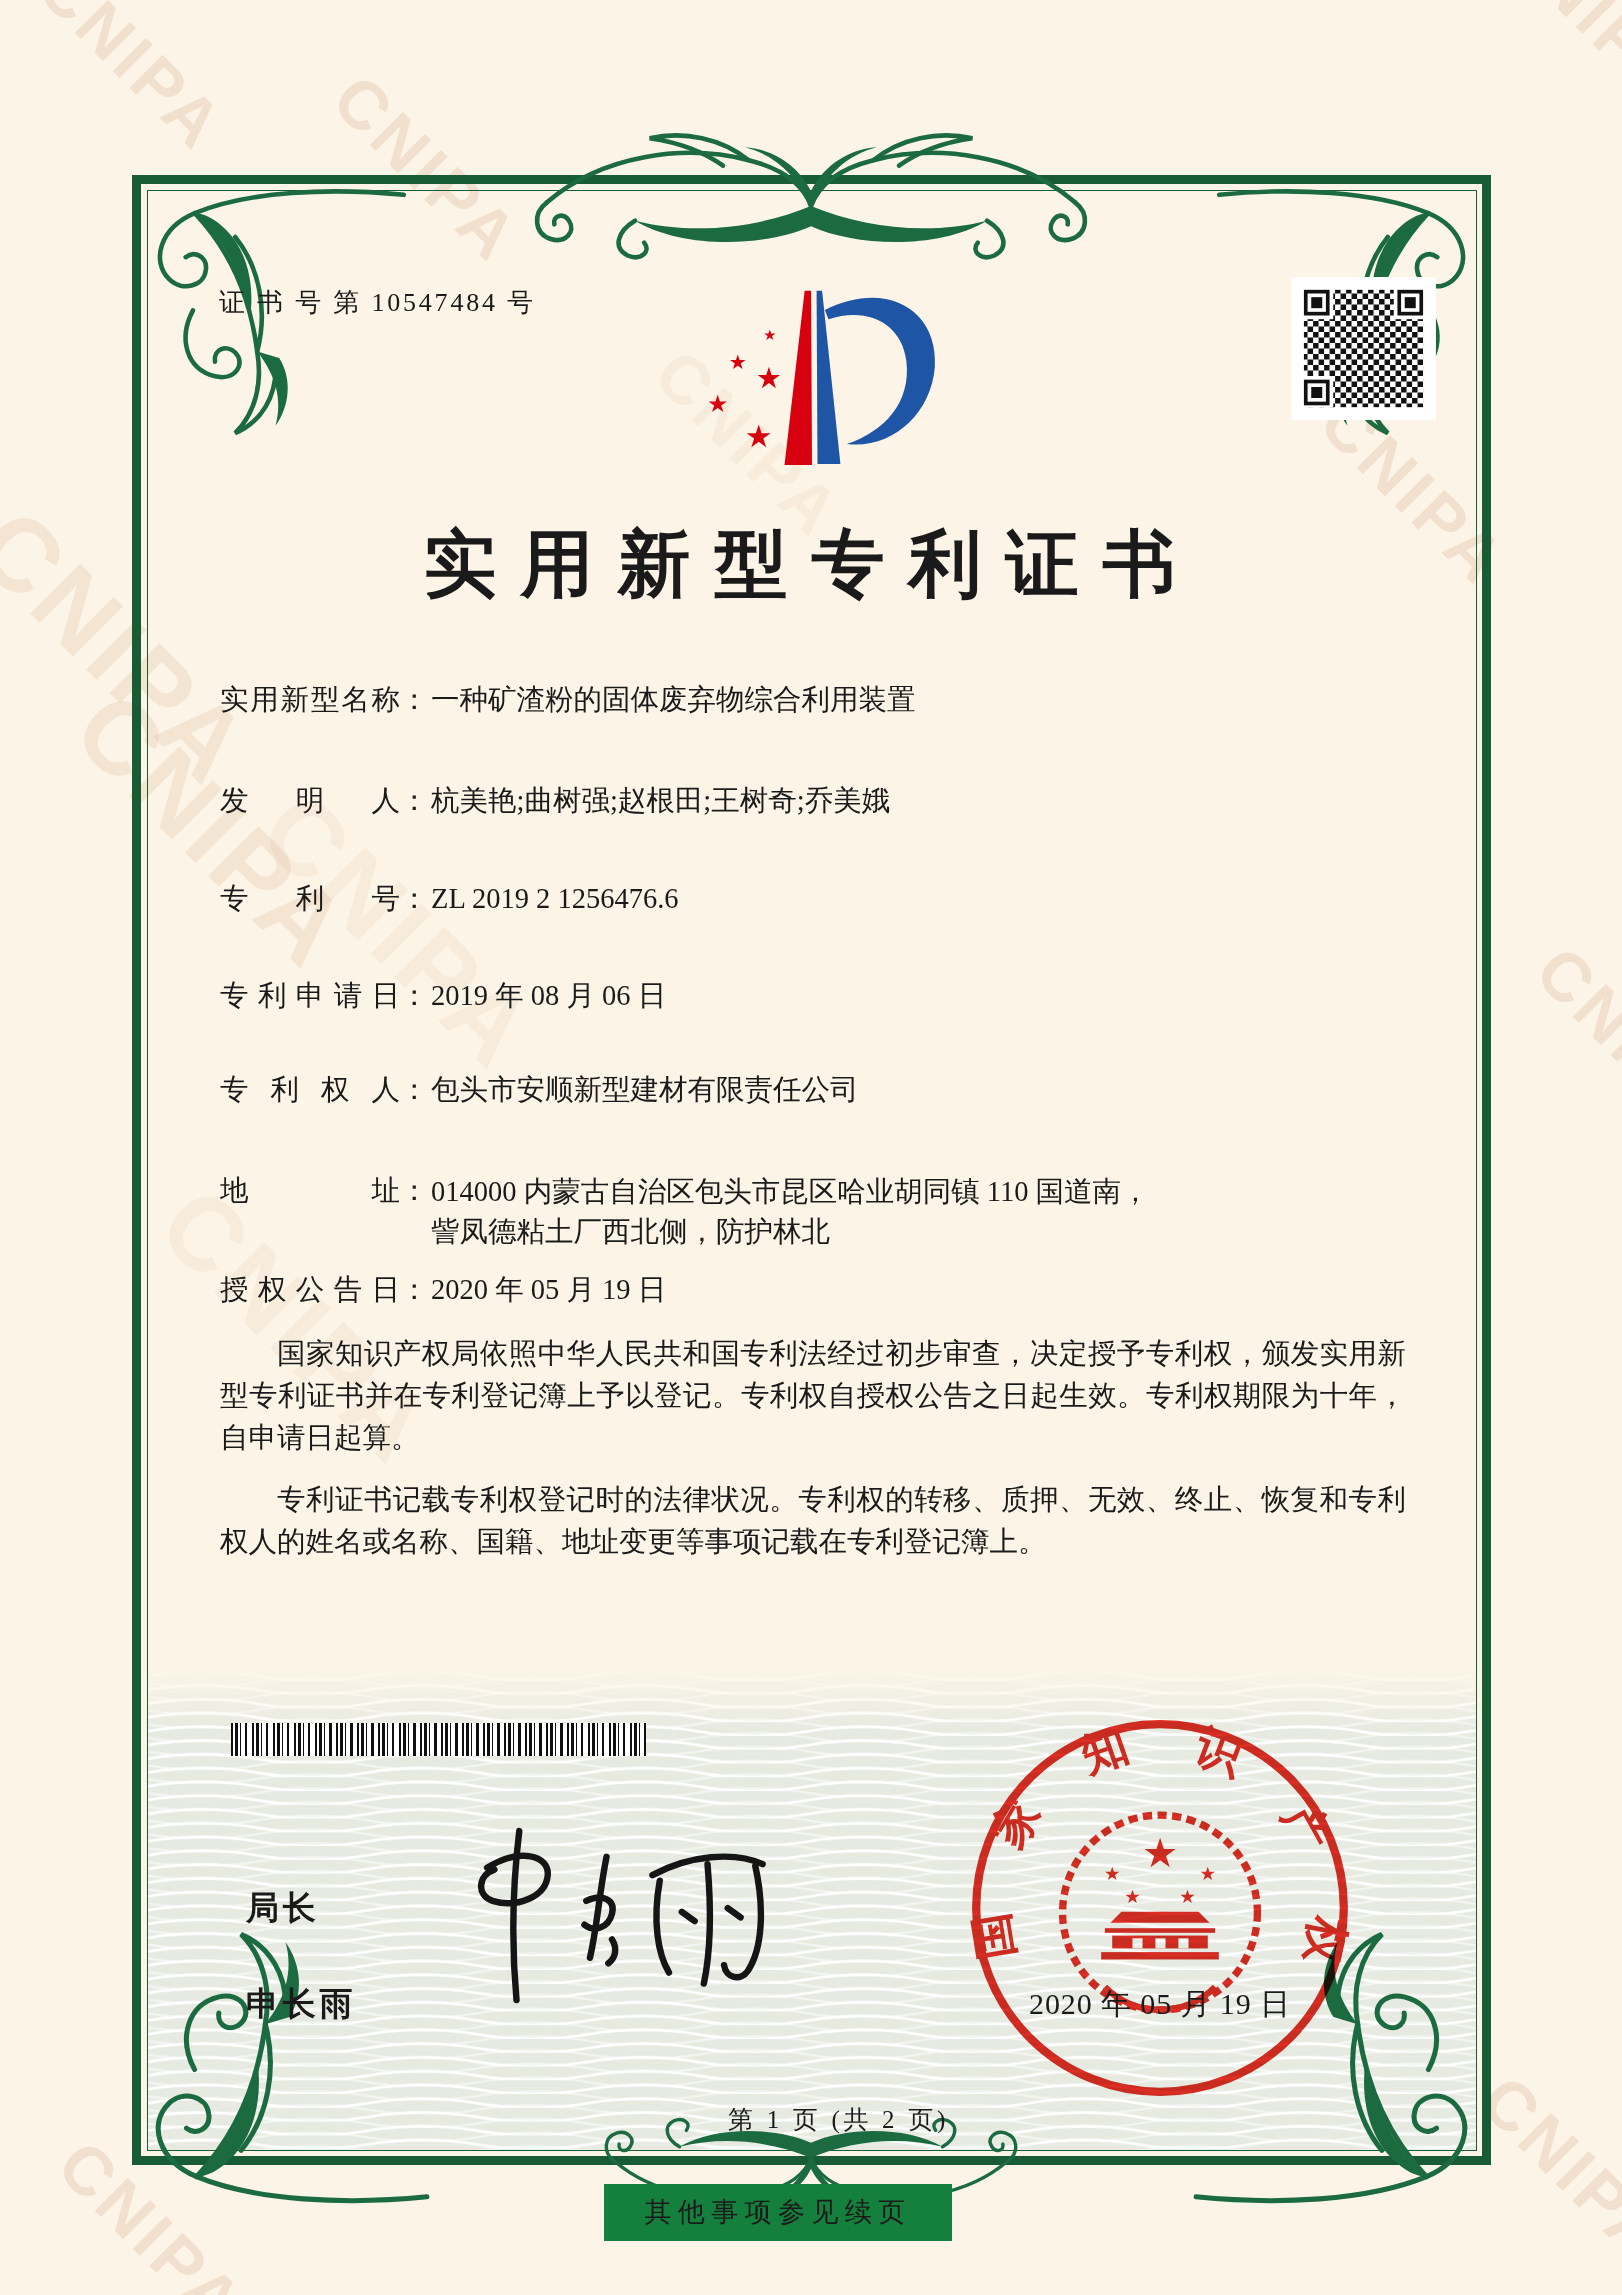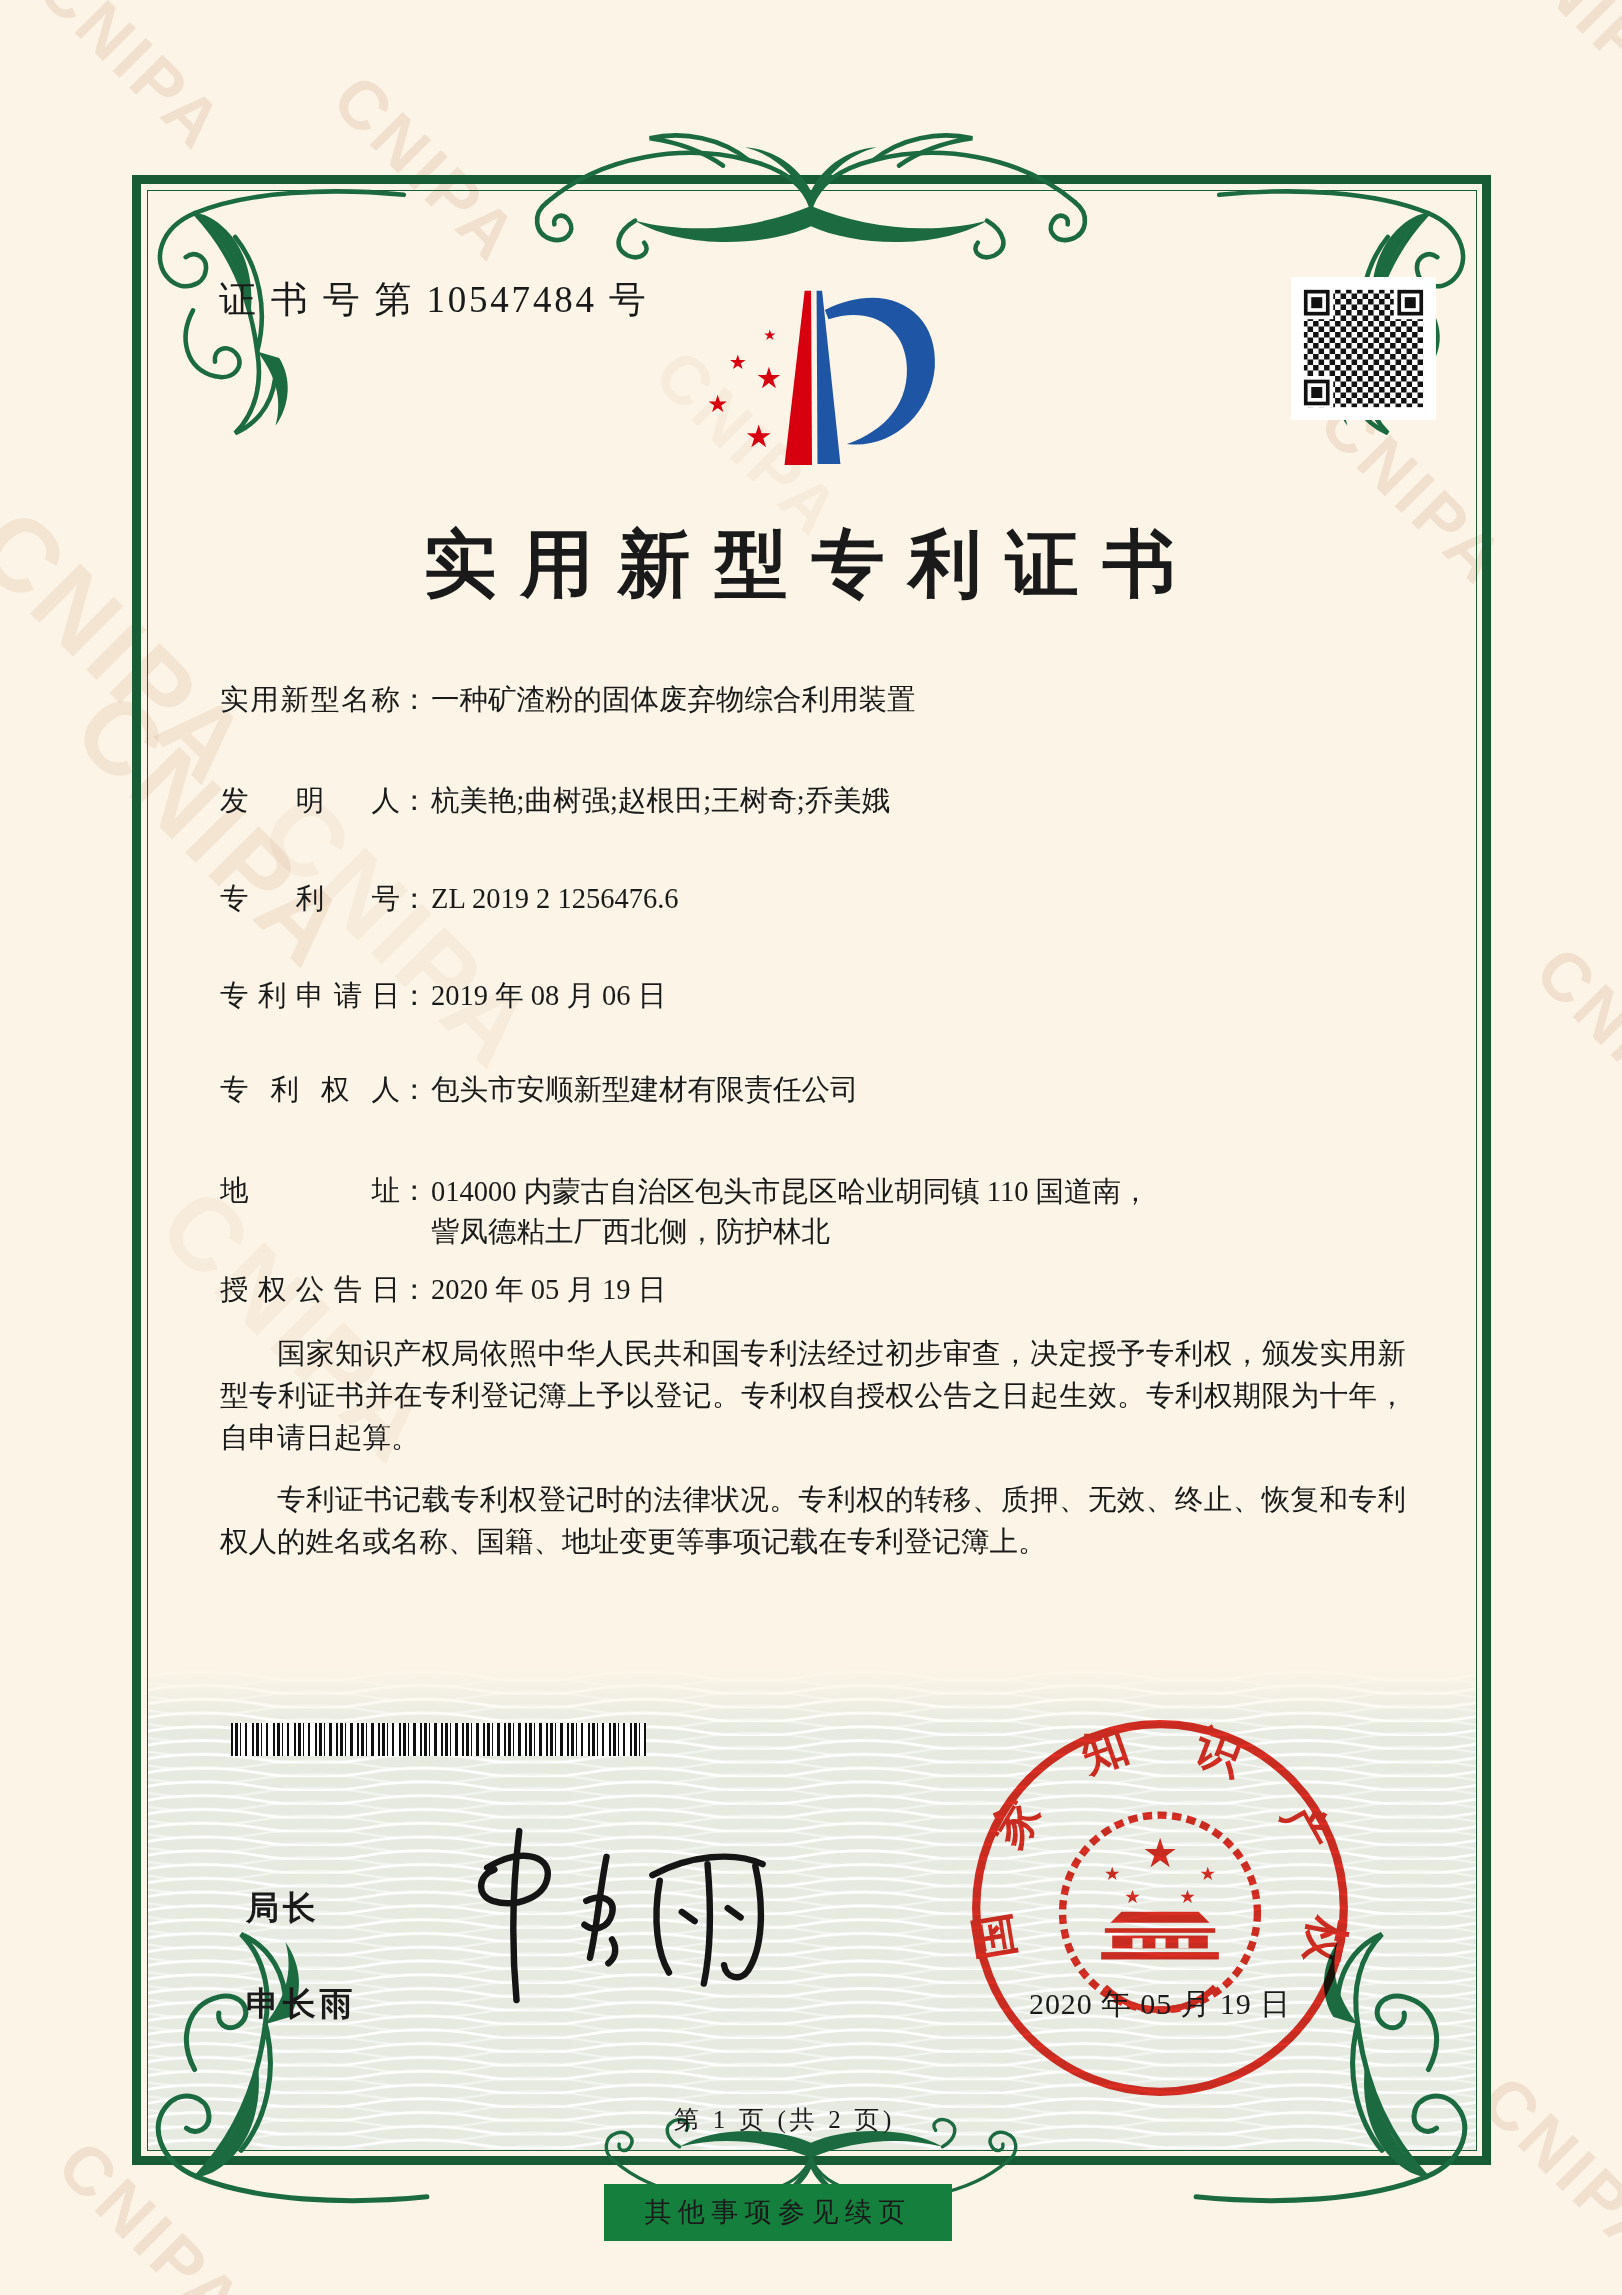--- a/index.html
+++ b/index.html
@@ -25,21 +25,21 @@
   .frame-inner{position:absolute;left:147px;top:190px;width:1330px;height:1961px;
                border:1.8px solid #175c35;box-sizing:border-box;z-index:3;}
 
   .orn{position:absolute;z-index:4;}
   .corner.tr{transform:scaleX(-1);}
   .corner.bl{transform:scaleY(-1);}
   .corner.br{transform:scale(-1,-1);}
   .bottomorn{transform:scaleY(-1);}
 
   .z5{z-index:5;}
-  .certno{left:219px;top:275px;font-size:37px;letter-spacing:2.8px;}
+  .certno{left:219px;top:285px;font-size:26px;letter-spacing:2.8px;}
   .title{left:0;top:516px;width:1623px;text-align:center;font-size:73px;font-weight:bold;
          letter-spacing:24px;white-space:nowrap;}
 
   .frow{position:absolute;left:220px;width:1194px;font-size:28.5px;line-height:37px;z-index:5;white-space:nowrap;}
   .flabel{display:inline-block;width:180px;text-align:justify;text-align-last:justify;vertical-align:top;}
   .fcolon{display:inline-block;width:31px;vertical-align:top;}
   .fvalue{display:inline-block;vertical-align:top;}
   .addr{white-space:normal;width:946px;line-height:40px;}
   .grant2{position:absolute;left:579px;top:0;}
 
@@ -52,21 +52,21 @@
       #fff 7.3px 9.2px,#101010 9.2px 10px,#fff 10px 13.8px,#101010 13.8px 16.5px,#fff 16.5px 21px);}
 
   .director{position:absolute;left:246px;z-index:5;font-family:Liberation Serif, serif;
             font-weight:bold;font-size:33px;letter-spacing:3.7px;}
   .sig{position:absolute;left:432px;top:1820px;z-index:5;}
 
   .seal{position:absolute;left:967px;top:1715px;z-index:6;mix-blend-mode:multiply;opacity:.95;}
   .sealdate{position:absolute;left:1004px;top:1984px;width:312px;text-align:center;z-index:7;
             font-size:30px;letter-spacing:0.9px;white-space:nowrap;}
 
-  .pageinfo{position:absolute;left:674px;top:2103px;width:275px;text-align:left;
+  .pageinfo{position:absolute;left:674px;top:2103px;width:275px;text-align:right;
             font-size:25px;letter-spacing:3.7px;z-index:5;}
   .note{position:absolute;left:604px;top:2184px;width:348px;height:57px;line-height:57px;
         background:#15803d;text-align:center;font-size:27px;letter-spacing:6.4px;z-index:5;}
 
   .qr{position:absolute;left:1291px;top:277px;z-index:5;}
   .logo{position:absolute;left:680px;top:266px;z-index:5;}
 </style>
 </head>
 <body>
 

